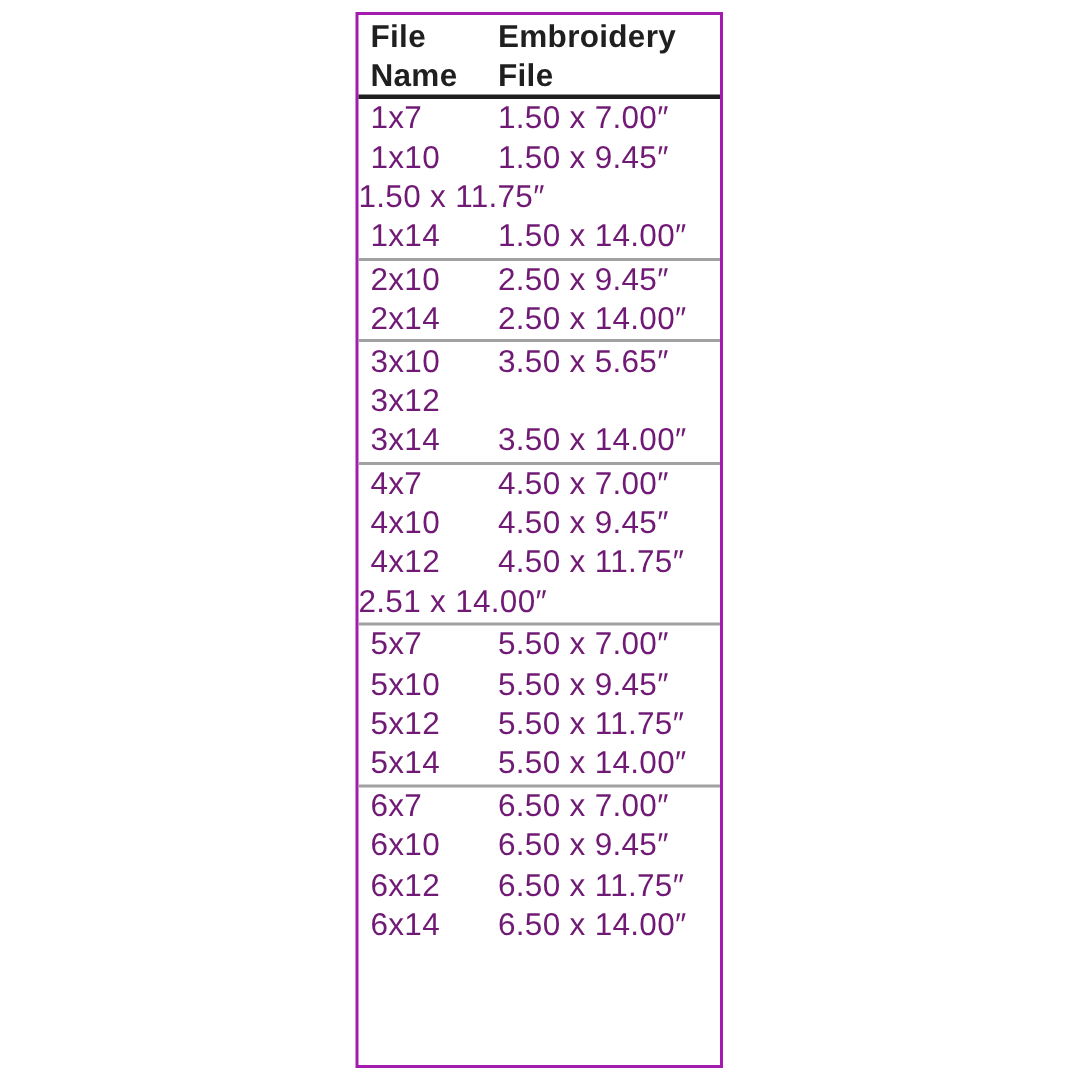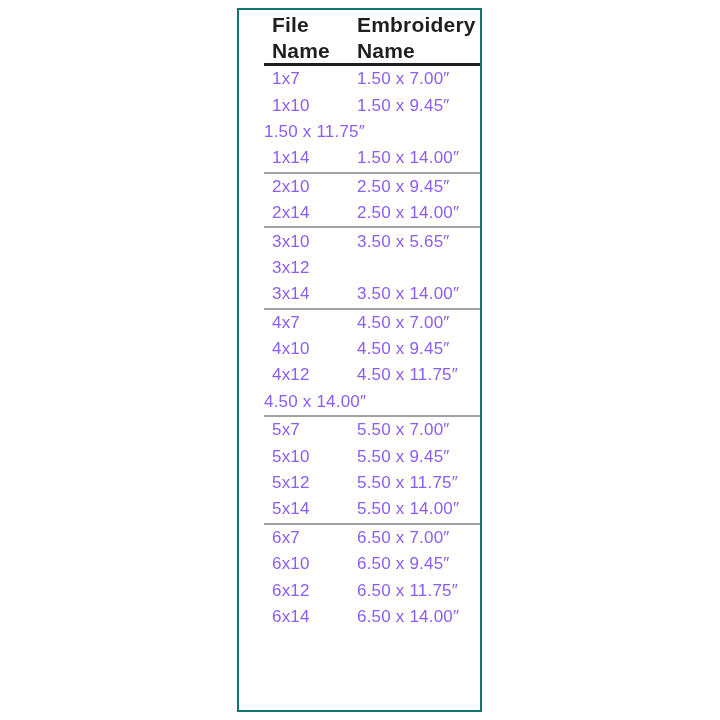--- a/index.html
+++ b/index.html
@@ -17,25 +17,24 @@
     background: #ffffff;
     overflow: hidden;
   }
   .spec-table {
     position: absolute;
     left: 237px;
     top: 8px;
     width: 245px;
     height: 704px;
     box-sizing: border-box;
-    border: 2px solid #0f766e;
+    border: 2px solid #a21caf;
     background: #ffffff;
     display: flex;
     flex-direction: column;
-    padding-left: 25px;
   }
   .thead {
     display: flex;
     box-sizing: border-box;
     height: 56px;
     padding-top: 2px;
     border-bottom: 3px solid #1f1f1f;
     font-size: 21px;
     line-height: 26px;
     font-weight: 600;
@@ -51,22 +50,22 @@
   .group {
     border-top: 2px solid #a1a1a1;
   }
   .group:first-child {
     border-top: none;
   }
   .row {
     display: flex;
     align-items: center;
     height: 26.4px;
-    font-size: 17px;
-    color: #8b5cf6;
+    font-size: 21px;
+    color: #701a75;
     letter-spacing: 0.2px;
   }
   .col-name {
     width: 85px;
     flex-shrink: 0;
     padding-left: 8px;
   }
   .col-field {
     flex: 1;
     padding-right: 2px;
@@ -74,21 +73,21 @@
 </style>
 </head>
 <body>
 
 <div class="canvas">
   <div class="spec-table">
     <div class="thead">
       <div class="col-name">File
 Name</div>
       <div class="col-field">Embroidery
-Name</div>
+File</div>
     </div>
     <div class="tbody" id="tbody">
         <div class="group">
   <div class="row">
     <div class="col-name cell-name">1x7</div>
     <div class="col-field cell-field">1.50 x 7.00″</div>
   </div>
 
   <div class="row">
     <div class="col-name cell-name">1x10</div>
@@ -143,21 +142,21 @@
     <div class="col-name cell-name">4x10</div>
     <div class="col-field cell-field">4.50 x 9.45″</div>
   </div>
 
   <div class="row">
     <div class="col-name cell-name">4x12</div>
     <div class="col-field cell-field">4.50 x 11.75″</div>
   </div>
 
   <div class="row">
-    <div class="col-field cell-field">4.50 x 14.00″</div>
+    <div class="col-field cell-field">2.51 x 14.00″</div>
   </div>
 </div>
         <div class="group">
   <div class="row">
     <div class="col-name cell-name">5x7</div>
     <div class="col-field cell-field">5.50 x 7.00″</div>
   </div>
 
   <div class="row">
     <div class="col-name cell-name">5x10</div>

